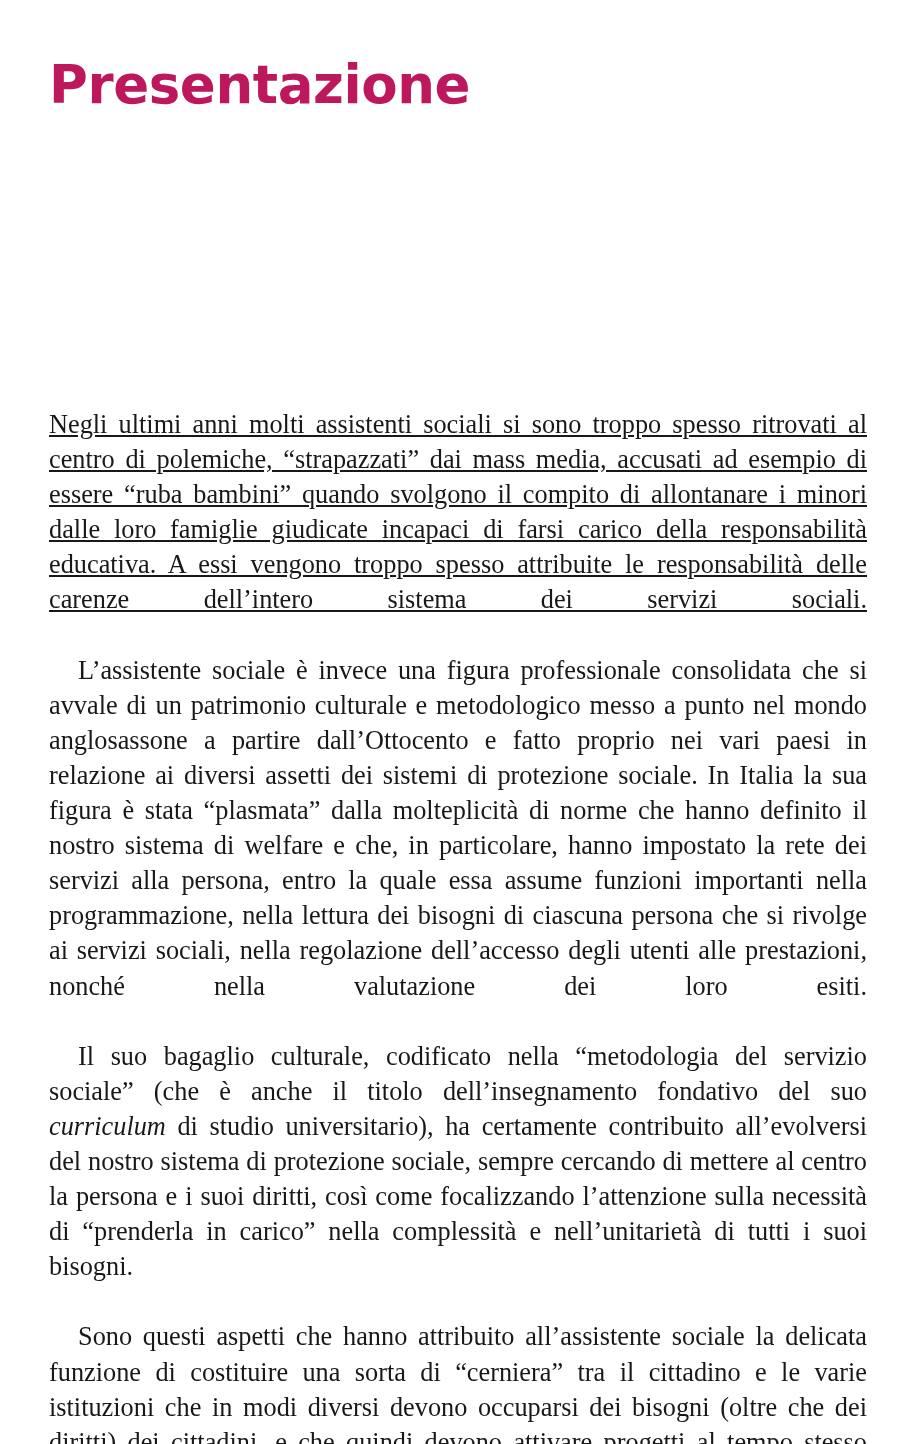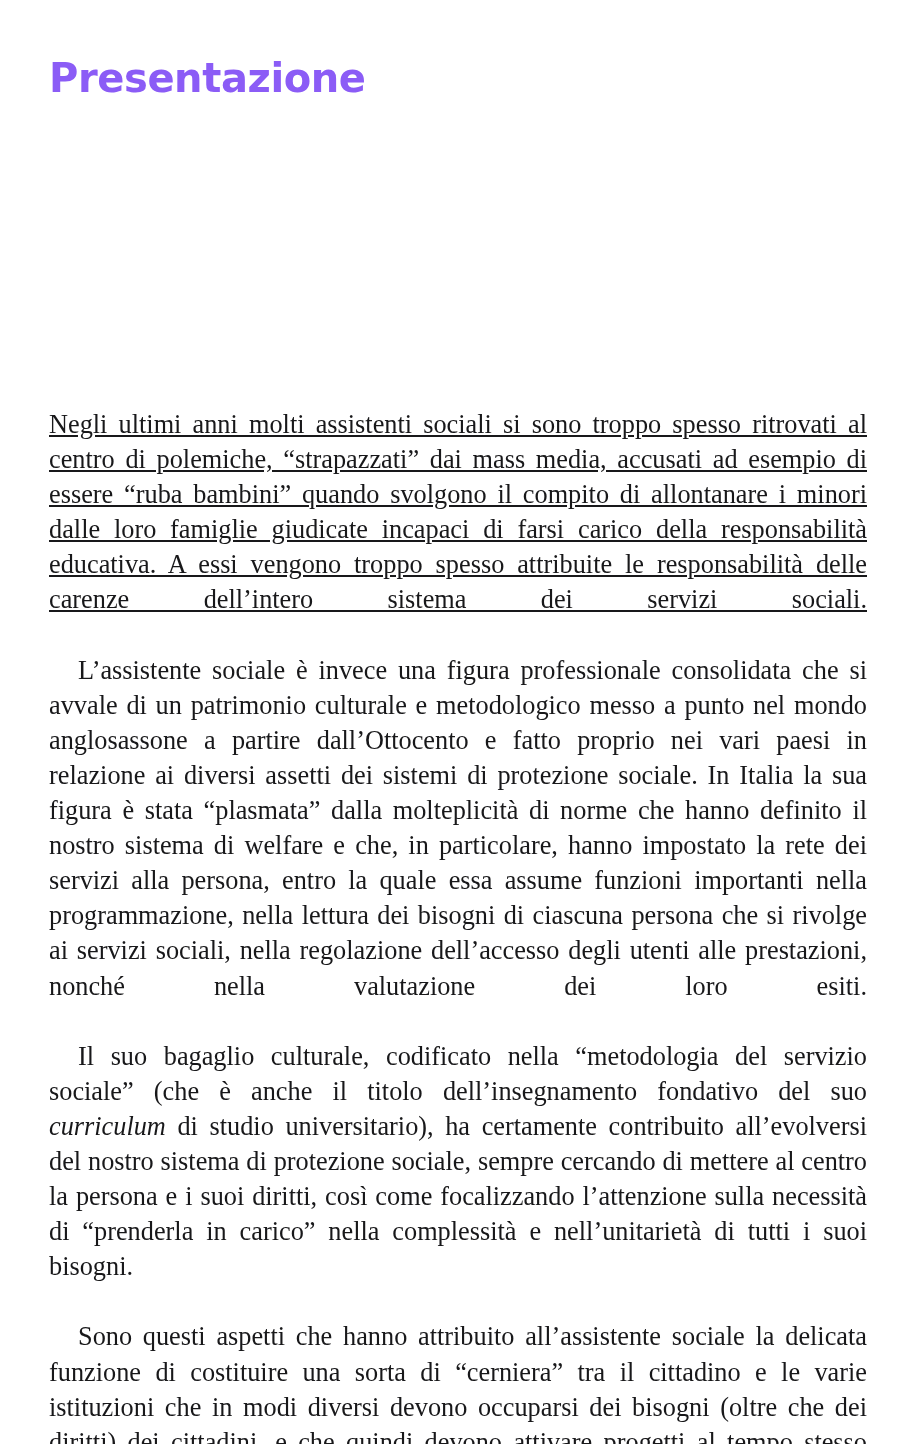--- a/index.html
+++ b/index.html
@@ -19,24 +19,24 @@
   }
 
   
   .chapter-title {
     position: absolute;
     left: 49px;
     top: 57px;
     margin: 0;
     font-family: "DejaVu Sans", "Liberation Sans", sans-serif;
     font-weight: 700;
-    font-size: 40px;
+    font-size: 53px;
     line-height: 1.05;
     letter-spacing: -0.4px;
-    color: #8b5cf6;
+    color: #be185d;
     white-space: nowrap;
   }
 
   
   .body-block {
     position: absolute;
     left: 49px;
     top: 407px;
     width: 818px;
     font-family: "Liberation Serif", "DejaVu Serif", serif;

